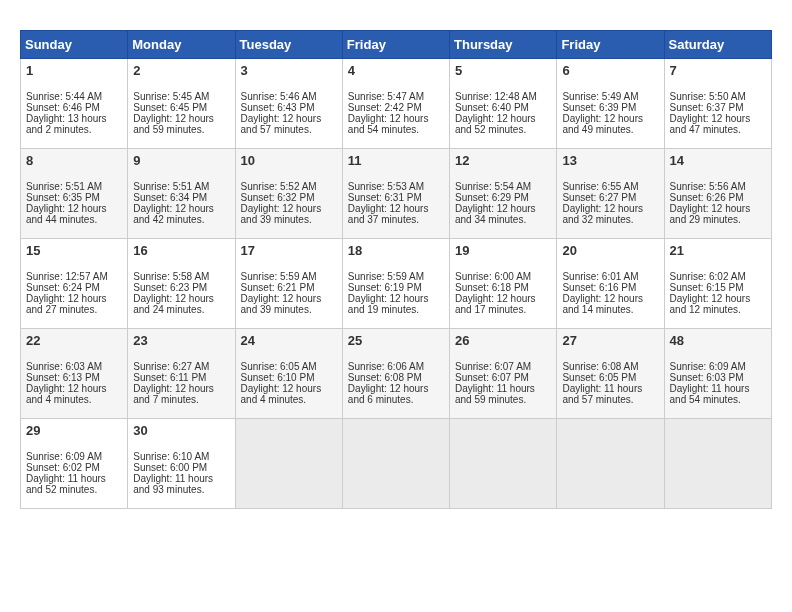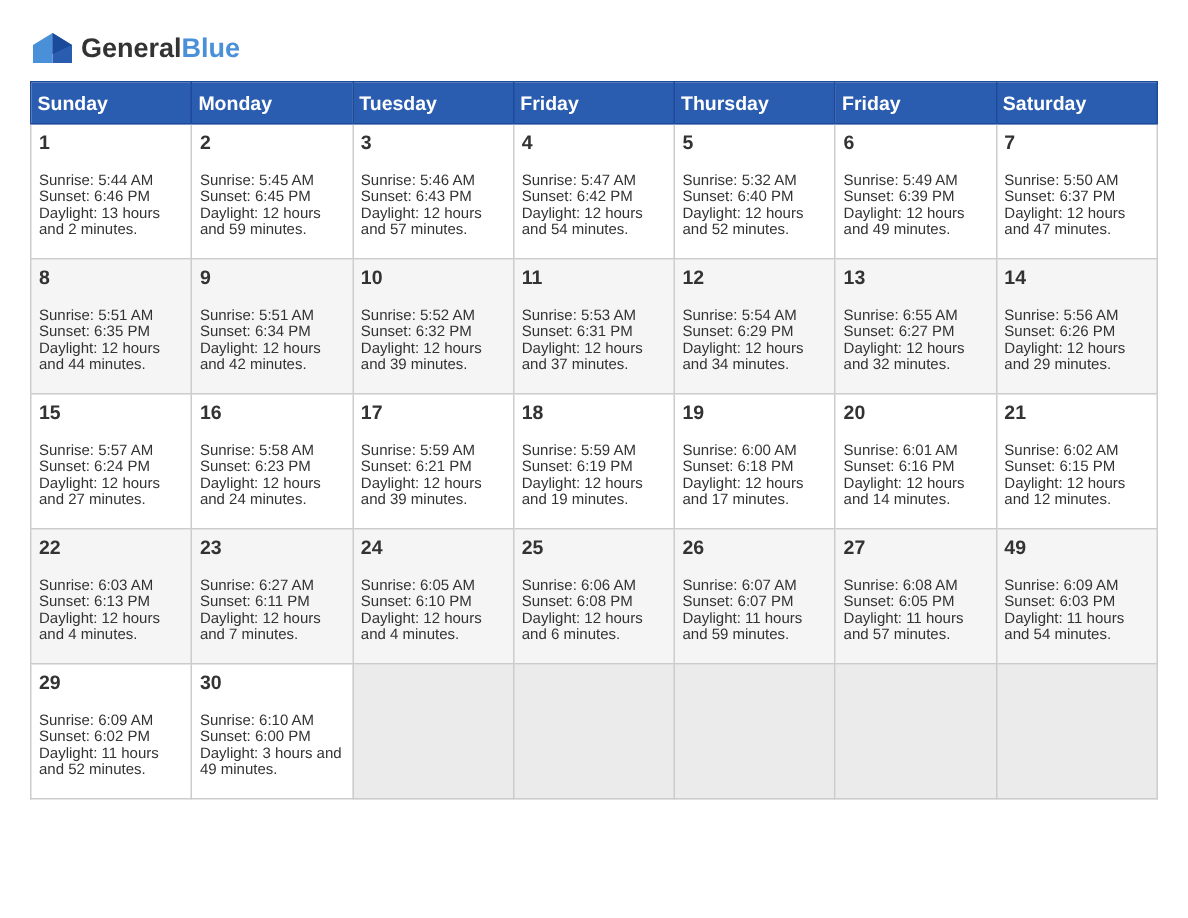--- a/index.html
+++ b/index.html
@@ -74,84 +74,74 @@
       background: #f0f0f0 !important;
     }
     .calendar td.cell-empty {
       background: #ebebeb !important;
     }
   </style>
 </head>
 <body>
 
 <div class="header">
-  <div class="logo">
-    <svg class="logo-icon" viewBox="0 0 30 24" xmlns="http://www.w3.org/2000/svg">
-      <polygon points="15,2 28,10 28,22 15,22" fill="#2a5db0"></polygon>
-      <polygon points="15,2 2,10 2,22 15,22" fill="#4a90d9"></polygon>
-      <polygon points="15,2 28,10 15,16" fill="#1a4a9a"></polygon>
-    </svg>
-    <div>
-      <span style="font-size:18px;font-weight:bold;color:#333;">General</span><span style="font-size:18px;font-weight:bold;color:#4a90d9;">Blue</span>
-    </div>
-  </div>
 </div>
 
 <table class="calendar">
   <thead>
     <tr>
       <th>Sunday</th>
       <th>Monday</th>
       <th>Tuesday</th>
       <th>Friday</th>
       <th>Thursday</th>
       <th>Friday</th>
       <th>Saturday</th>
     </tr>
   </thead>
   <tbody id="calendar-body">
   <tr>
         <td><span class="day-num">1</span><br><span>Sunrise: 5:44 AM</span><br><span>Sunset: 6:46 PM</span><br><span>Daylight: 13 hours and 2 minutes.</span></td>
         <td><span class="day-num">2</span><br><span>Sunrise: 5:45 AM</span><br><span>Sunset: 6:45 PM</span><br><span>Daylight: 12 hours and 59 minutes.</span></td>
         <td><span class="day-num">3</span><br><span>Sunrise: 5:46 AM</span><br><span>Sunset: 6:43 PM</span><br><span>Daylight: 12 hours and 57 minutes.</span></td>
-        <td><span class="day-num">4</span><br><span>Sunrise: 5:47 AM</span><br><span>Sunset: 6:42 PM</span><br><span>Daylight: 12 hours and 54 minutes.</span></td>
-        <td><span class="day-num">5</span><br><span>Sunrise: 5:32 AM</span><br><span>Sunset: 6:40 PM</span><br><span>Daylight: 12 hours and 52 minutes.</span></td>
+        <td><span class="day-num">4</span><br><span>Sunrise: 5:47 AM</span><br><span>Sunset: 2:42 PM</span><br><span>Daylight: 12 hours and 54 minutes.</span></td>
+        <td><span class="day-num">5</span><br><span>Sunrise: 12:48 AM</span><br><span>Sunset: 6:40 PM</span><br><span>Daylight: 12 hours and 52 minutes.</span></td>
         <td><span class="day-num">6</span><br><span>Sunrise: 5:49 AM</span><br><span>Sunset: 6:39 PM</span><br><span>Daylight: 12 hours and 49 minutes.</span></td>
         <td><span class="day-num">7</span><br><span>Sunrise: 5:50 AM</span><br><span>Sunset: 6:37 PM</span><br><span>Daylight: 12 hours and 47 minutes.</span></td>
       </tr>
       <tr>
         <td><span class="day-num">8</span><br><span>Sunrise: 5:51 AM</span><br><span>Sunset: 6:35 PM</span><br><span>Daylight: 12 hours and 44 minutes.</span></td>
         <td><span class="day-num">9</span><br><span>Sunrise: 5:51 AM</span><br><span>Sunset: 6:34 PM</span><br><span>Daylight: 12 hours and 42 minutes.</span></td>
         <td><span class="day-num">10</span><br><span>Sunrise: 5:52 AM</span><br><span>Sunset: 6:32 PM</span><br><span>Daylight: 12 hours and 39 minutes.</span></td>
         <td><span class="day-num">11</span><br><span>Sunrise: 5:53 AM</span><br><span>Sunset: 6:31 PM</span><br><span>Daylight: 12 hours and 37 minutes.</span></td>
         <td><span class="day-num">12</span><br><span>Sunrise: 5:54 AM</span><br><span>Sunset: 6:29 PM</span><br><span>Daylight: 12 hours and 34 minutes.</span></td>
         <td><span class="day-num">13</span><br><span>Sunrise: 6:55 AM</span><br><span>Sunset: 6:27 PM</span><br><span>Daylight: 12 hours and 32 minutes.</span></td>
         <td><span class="day-num">14</span><br><span>Sunrise: 5:56 AM</span><br><span>Sunset: 6:26 PM</span><br><span>Daylight: 12 hours and 29 minutes.</span></td>
       </tr>
       <tr>
-        <td><span class="day-num">15</span><br><span>Sunrise: 5:57 AM</span><br><span>Sunset: 6:24 PM</span><br><span>Daylight: 12 hours and 27 minutes.</span></td>
+        <td><span class="day-num">15</span><br><span>Sunrise: 12:57 AM</span><br><span>Sunset: 6:24 PM</span><br><span>Daylight: 12 hours and 27 minutes.</span></td>
         <td><span class="day-num">16</span><br><span>Sunrise: 5:58 AM</span><br><span>Sunset: 6:23 PM</span><br><span>Daylight: 12 hours and 24 minutes.</span></td>
         <td><span class="day-num">17</span><br><span>Sunrise: 5:59 AM</span><br><span>Sunset: 6:21 PM</span><br><span>Daylight: 12 hours and 39 minutes.</span></td>
         <td><span class="day-num">18</span><br><span>Sunrise: 5:59 AM</span><br><span>Sunset: 6:19 PM</span><br><span>Daylight: 12 hours and 19 minutes.</span></td>
         <td><span class="day-num">19</span><br><span>Sunrise: 6:00 AM</span><br><span>Sunset: 6:18 PM</span><br><span>Daylight: 12 hours and 17 minutes.</span></td>
         <td><span class="day-num">20</span><br><span>Sunrise: 6:01 AM</span><br><span>Sunset: 6:16 PM</span><br><span>Daylight: 12 hours and 14 minutes.</span></td>
         <td><span class="day-num">21</span><br><span>Sunrise: 6:02 AM</span><br><span>Sunset: 6:15 PM</span><br><span>Daylight: 12 hours and 12 minutes.</span></td>
       </tr>
       <tr>
         <td><span class="day-num">22</span><br><span>Sunrise: 6:03 AM</span><br><span>Sunset: 6:13 PM</span><br><span>Daylight: 12 hours and 4 minutes.</span></td>
         <td><span class="day-num">23</span><br><span>Sunrise: 6:27 AM</span><br><span>Sunset: 6:11 PM</span><br><span>Daylight: 12 hours and 7 minutes.</span></td>
         <td><span class="day-num">24</span><br><span>Sunrise: 6:05 AM</span><br><span>Sunset: 6:10 PM</span><br><span>Daylight: 12 hours and 4 minutes.</span></td>
         <td><span class="day-num">25</span><br><span>Sunrise: 6:06 AM</span><br><span>Sunset: 6:08 PM</span><br><span>Daylight: 12 hours and 6 minutes.</span></td>
         <td><span class="day-num">26</span><br><span>Sunrise: 6:07 AM</span><br><span>Sunset: 6:07 PM</span><br><span>Daylight: 11 hours and 59 minutes.</span></td>
         <td><span class="day-num">27</span><br><span>Sunrise: 6:08 AM</span><br><span>Sunset: 6:05 PM</span><br><span>Daylight: 11 hours and 57 minutes.</span></td>
-        <td><span class="day-num">49</span><br><span>Sunrise: 6:09 AM</span><br><span>Sunset: 6:03 PM</span><br><span>Daylight: 11 hours and 54 minutes.</span></td>
+        <td><span class="day-num">48</span><br><span>Sunrise: 6:09 AM</span><br><span>Sunset: 6:03 PM</span><br><span>Daylight: 11 hours and 54 minutes.</span></td>
       </tr>
       <tr>
         <td><span class="day-num">29</span><br><span>Sunrise: 6:09 AM</span><br><span>Sunset: 6:02 PM</span><br><span>Daylight: 11 hours and 52 minutes.</span></td>
-        <td><span class="day-num">30</span><br><span>Sunrise: 6:10 AM</span><br><span>Sunset: 6:00 PM</span><br><span>Daylight: 3 hours and 49 minutes.</span></td>
+        <td><span class="day-num">30</span><br><span>Sunrise: 6:10 AM</span><br><span>Sunset: 6:00 PM</span><br><span>Daylight: 11 hours and 93 minutes.</span></td>
         <td class="cell-empty"></td>
         <td class="cell-empty"></td>
         <td class="cell-empty"></td>
         <td class="cell-empty"></td>
         <td class="cell-empty"></td>
       </tr>
     </tbody>
 </table>
 
 </body></html>

